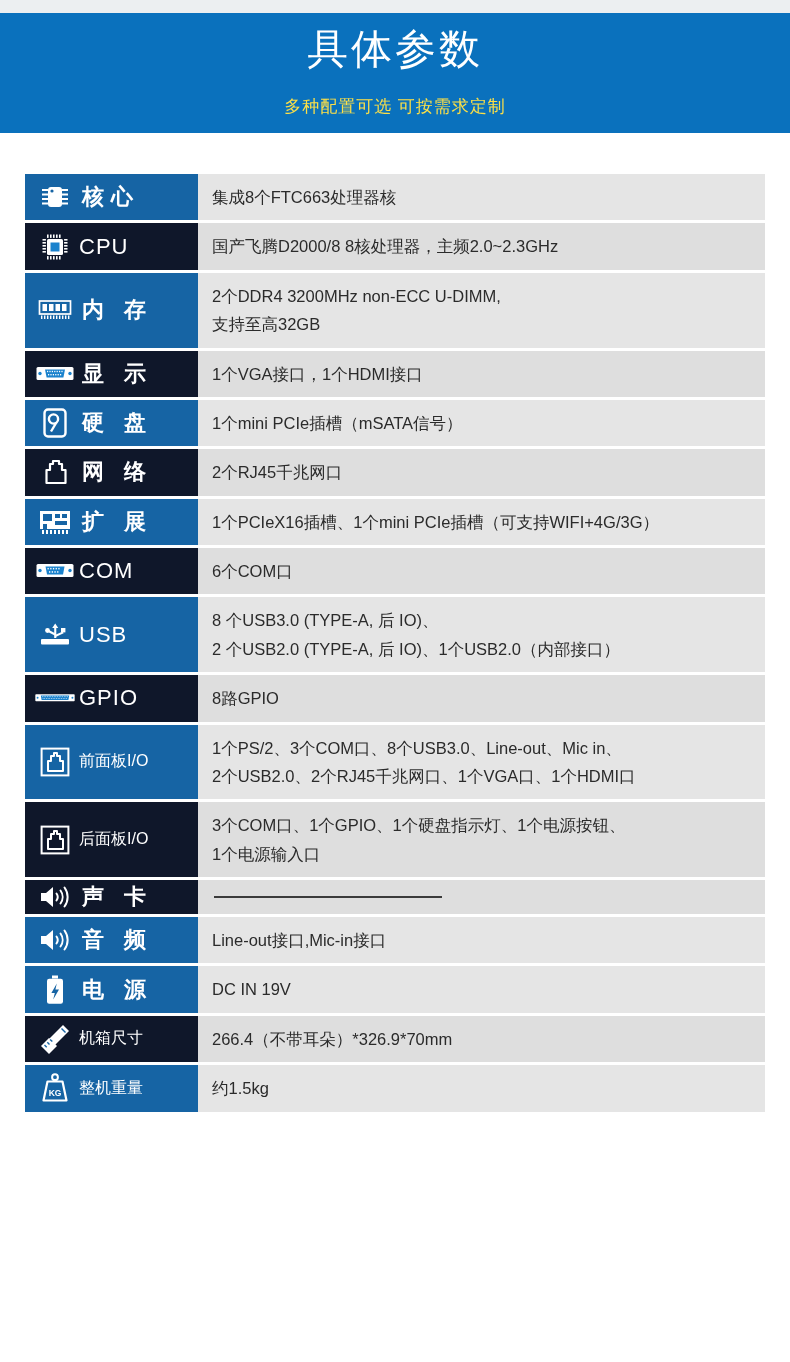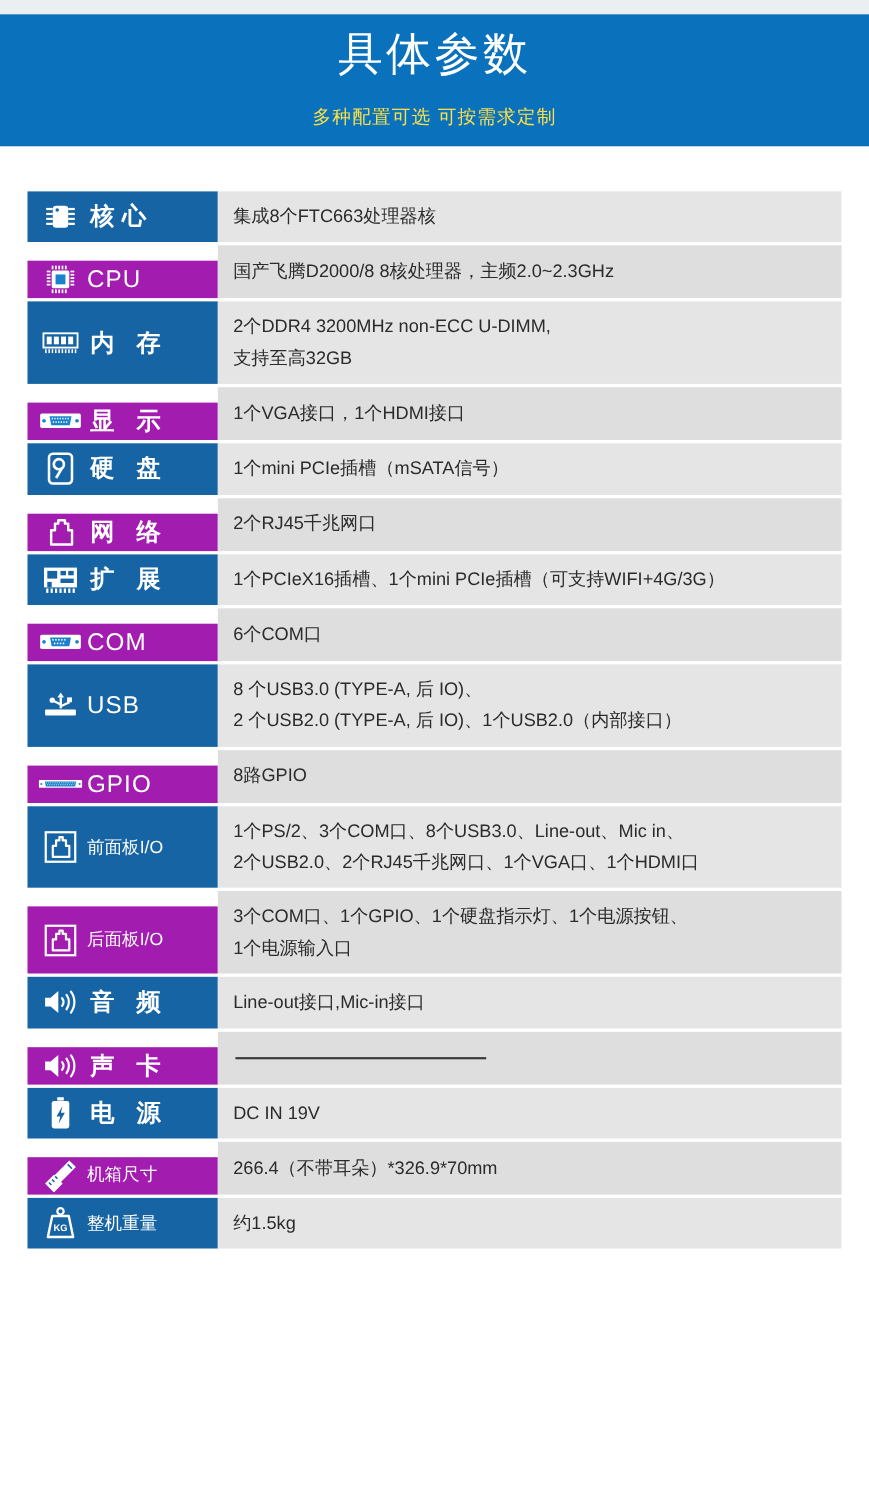--- a/index.html
+++ b/index.html
@@ -51,21 +51,21 @@
   .label-cell{
     width:173px;
     min-width:173px;
     display:flex;
     align-items:center;
     box-sizing:border-box;
     padding-left:10px;
     color:#ffffff;
   }
   .label-cell.dark{background:#1664a4;}
-  .label-cell.light{background:#a21caf;margin-top:14px;}
+  .label-cell.light{background:#0f172a;}
 
   .ico{
     width:40px;min-width:40px;height:34px;
     display:flex;align-items:center;justify-content:center;
     margin-right:4px;
   }
   .ico svg{display:block;}
   .label-text{
     font-size:22px;
     letter-spacing:1px;
@@ -410,53 +410,53 @@
             </svg>
           </span>
           <span class="label-text tight">后面板I/O</span>
         </div>
         <div class="value-cell g2">
           <div class="value-line">3个COM口、1个GPIO、1个硬盘指示灯、1个电源按钮、</div>
           <div class="value-line">1个电源输入口</div>
         </div>
       </div>
       <div class="row">
-        <div class="label-cell dark">
+        <div class="label-cell light">
           <span class="ico">
             <svg width="32" height="26" viewBox="0 0 32 26">
     <path d="M2 9 h5 L14 3 V23 L7 17 H2 Z" fill="#fff"></path>
     <g fill="none" stroke="#fff" stroke-width="2" stroke-linecap="round">
       <path d="M17.5 9.5 a6 6 0 0 1 0 7"></path>
       <path d="M21.5 6.5 a11 11 0 0 1 0 13"></path>
       <path d="M25.5 3.5 a16 16 0 0 1 0 19"></path>
               </g>
             </svg>
           </span>
-          <span class="label-text cjk-sp">音 频</span>
-        </div>
-        <div class="value-cell g1">
-          <div class="value-line">Line-out接口,Mic-in接口</div>
-        </div>
-      </div>
-      <div class="row">
-        <div class="label-cell light">
+          <span class="label-text cjk-sp">声 卡</span>
+        </div>
+        <div class="value-cell g2">
+          <span class="dash-line"></span>
+        </div>
+      </div>
+      <div class="row">
+        <div class="label-cell dark">
           <span class="ico">
             <svg width="32" height="26" viewBox="0 0 32 26">
     <path d="M2 9 h5 L14 3 V23 L7 17 H2 Z" fill="#fff"></path>
     <g fill="none" stroke="#fff" stroke-width="2" stroke-linecap="round">
       <path d="M17.5 9.5 a6 6 0 0 1 0 7"></path>
       <path d="M21.5 6.5 a11 11 0 0 1 0 13"></path>
       <path d="M25.5 3.5 a16 16 0 0 1 0 19"></path>
               </g>
             </svg>
           </span>
-          <span class="label-text cjk-sp">声 卡</span>
-        </div>
-        <div class="value-cell g2">
-          <span class="dash-line"></span>
+          <span class="label-text cjk-sp">音 频</span>
+        </div>
+        <div class="value-cell g1">
+          <div class="value-line">Line-out接口,Mic-in接口</div>
         </div>
       </div>
       <div class="row">
         <div class="label-cell dark">
           <span class="ico">
             <svg width="20" height="30" viewBox="0 0 20 30">
     <rect x="7" y="0.5" width="6" height="3" fill="#fff"></rect>
     <rect x="2" y="3.8" width="16" height="25" rx="2.2" fill="#fff"></rect>
     <path d="M11.8 8.5 L6.4 18 h3.4 l-1.6 6.5 L14 14.5 h-3.6 z" fill="#1664a4"></path>
             </svg>

